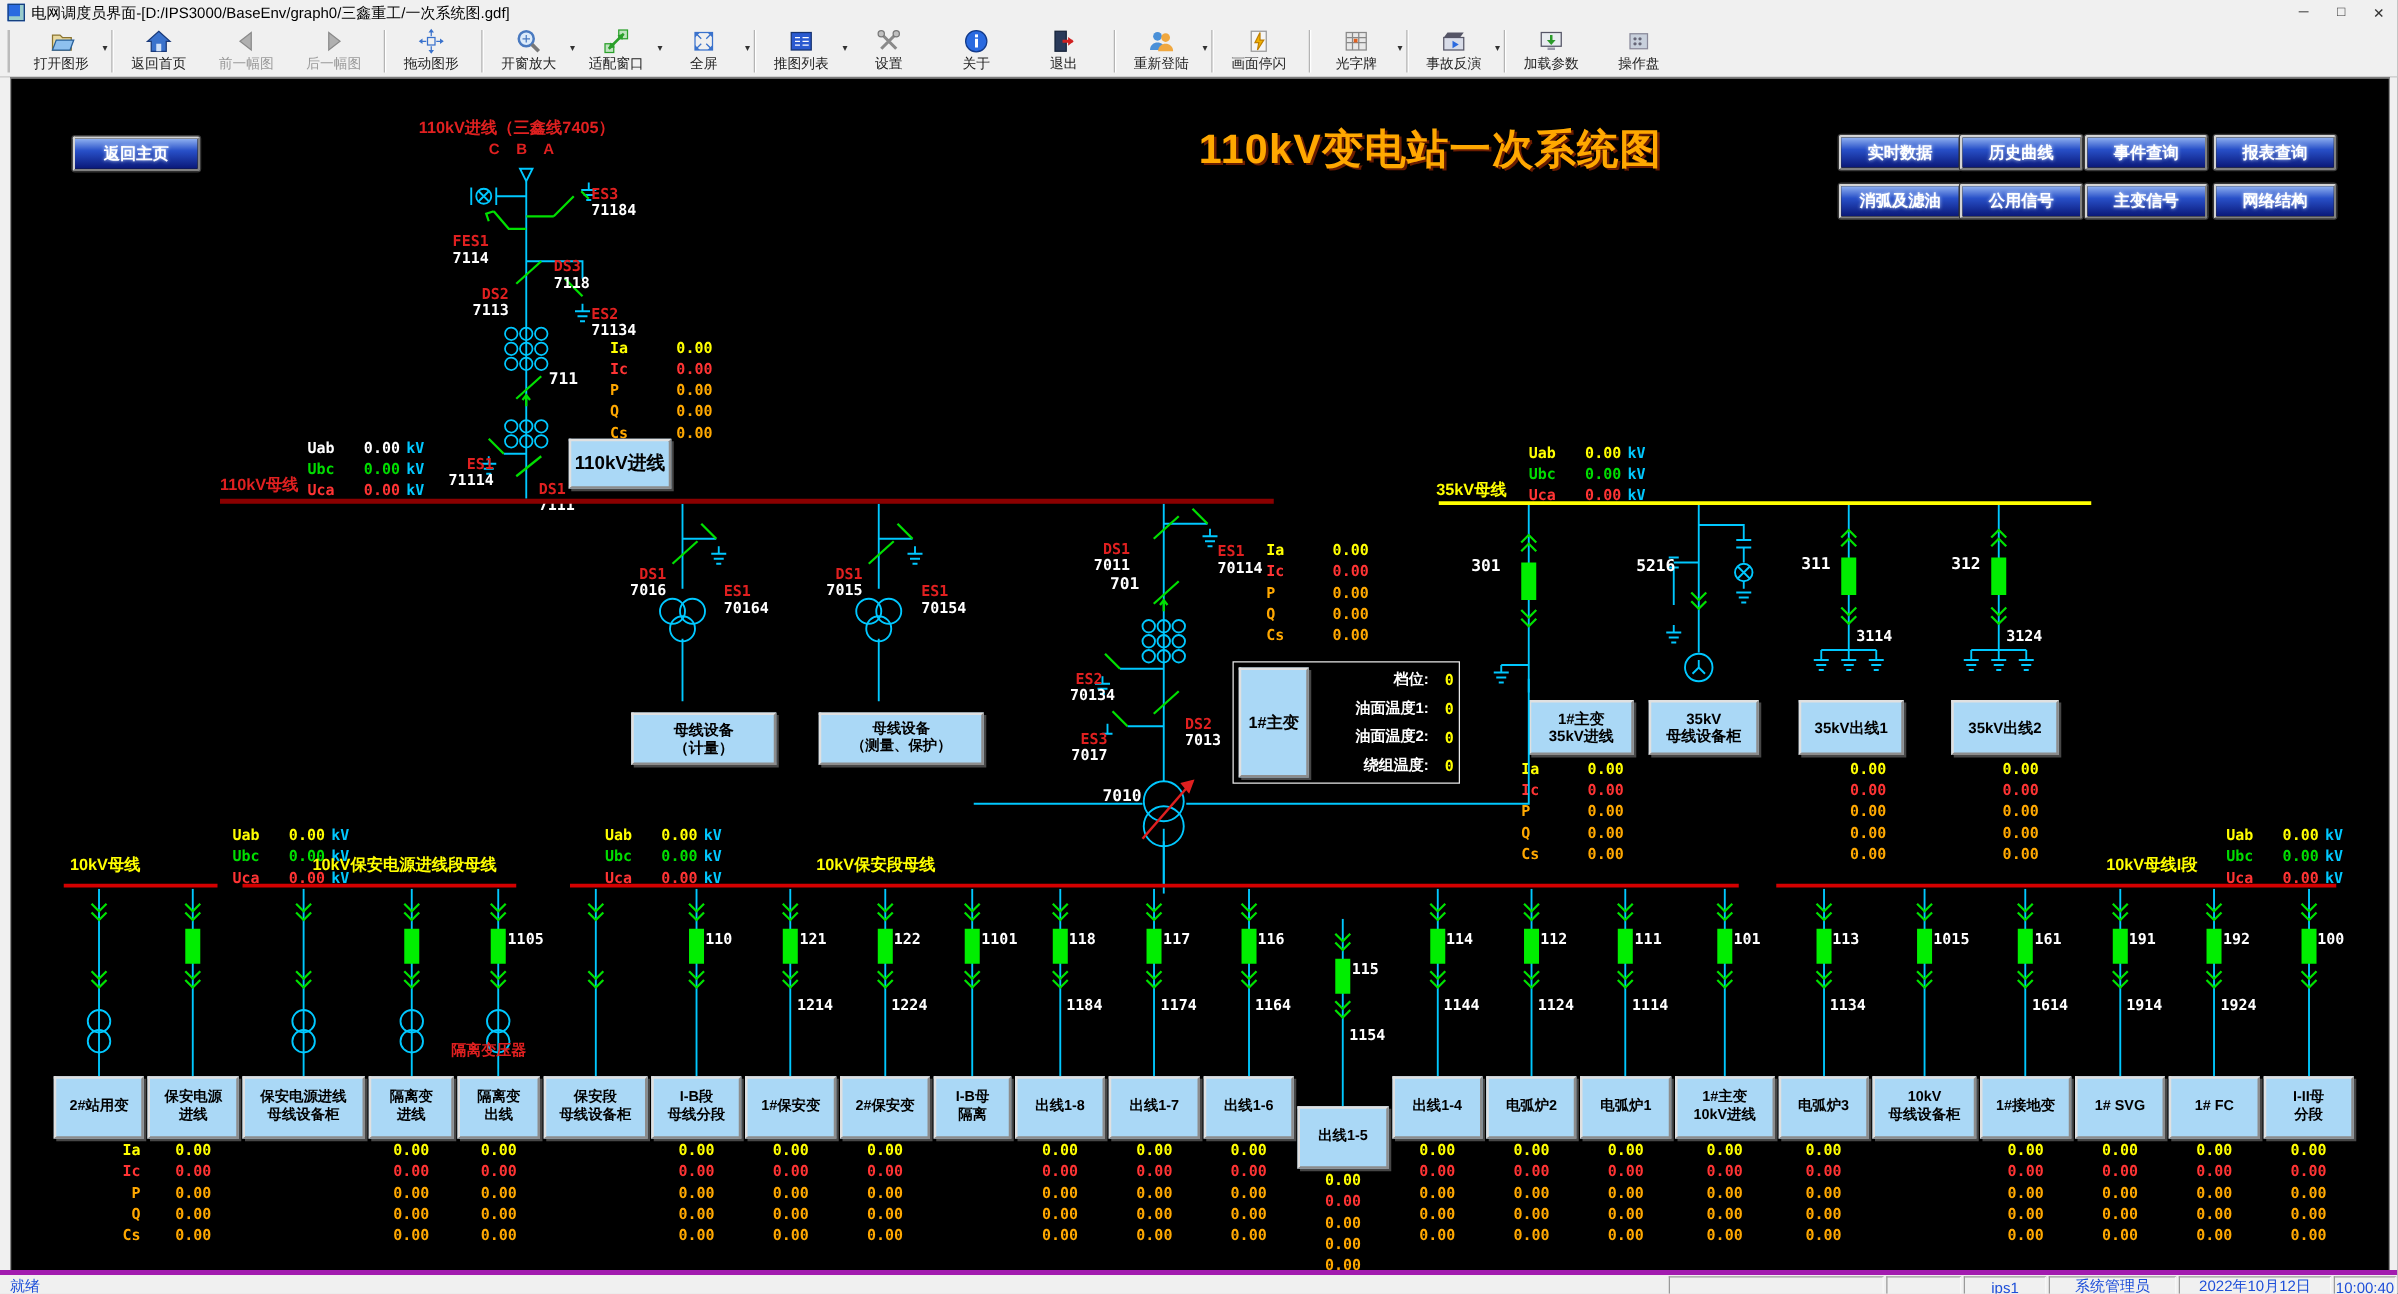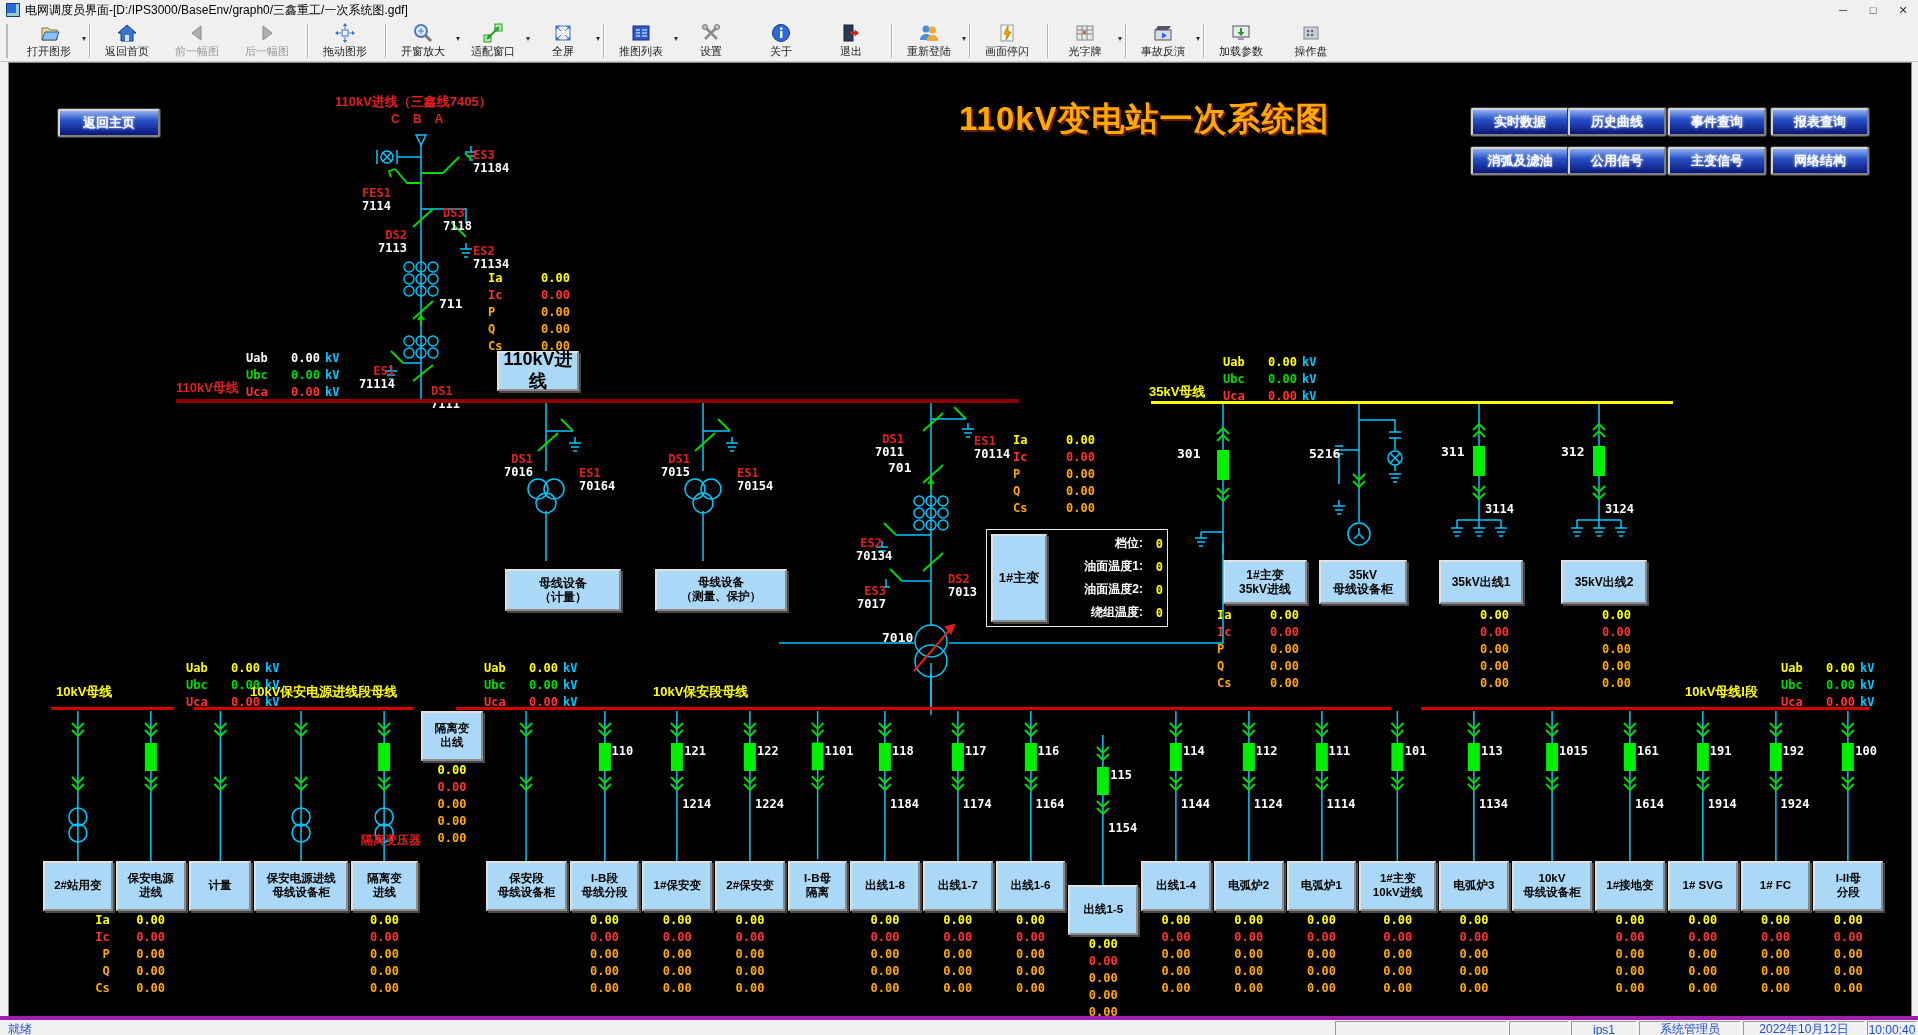--- a/index.html
+++ b/index.html
@@ -376,21 +376,21 @@
           <span class="vl" style="color: rgb(0, 221, 0);">Ubc</span>
           <span class="vv" style="color: rgb(0, 221, 0);">0.00</span>
           <span class="vu">kV</span>
         </div>
         <div class="vrow">
           <span class="vl" style="color: rgb(255, 52, 52);">Uca</span>
           <span class="vv" style="color: rgb(255, 52, 52);">0.00</span>
           <span class="vu">kV</span>
         </div>
       </div>
-    <div class="ebox abs" style="left:488px;top:288px;width:78px;height:36px;font-size:18px;">
+    <div class="ebox abs" style="left:446px;top:288px;width:78px;height:36px;font-size:15px;">
       <span>110kV进线</span>
       </div>
 
     <span class="lbl red" style="left:167px;top:318px;font-size:13px;">110kV母线</span>
     <div class="bus" style="left:167px;top:336px;width:843px;height:4px;background:#8a0000;"></div>
 
     <div class="abs" style="left:492px;top:340px;width:124px;">
       <svg width="124" height="160">
         <g fill="none" stroke="#00c8ff" stroke-width="1.5">
           <path d="M45 0 V68 M45 108 V158"></path>
@@ -825,41 +825,20 @@
               <span style="color: rgb(255, 168, 0);">0.00</span>
             </div>
             <div class="vrow">
               <span style="color: rgb(255, 168, 0);">0.00</span>
             </div>
             <div class="vrow">
               <span style="color: rgb(255, 168, 0);">0.00</span>
             </div>
           </div>
         </div>
-        <div class="col" style="flex: 0.9 1 0px;">
-          <div class="sym">
-            <svg width="100%" height="150" viewBox="0 0 60 150" preserveAspectRatio="xMidYMin meet">
-              <path d="M30 0 V150" fill="none" stroke="#00c8ff" stroke-width="1.5"></path>
-              <g fill="none" stroke="#00e000" stroke-width="1.8">
-                <path d="M24 12 L30 18 L36 12 M24 19 L30 25 L36 19"></path>
-                <path d="M24 66 L30 72 L36 66 M24 73 L30 79 L36 73"></path>
-              </g>
-            </svg>
-          </div>
-          <div class="ebox">
-            <span>计量</span>
-          </div>
-          <div class="vals">
-            <div class="vrow"></div>
-            <div class="vrow"></div>
-            <div class="vrow"></div>
-            <div class="vrow"></div>
-            <div class="vrow"></div>
-          </div>
-        </div>
         <div class="col" style="flex: 1.35 1 0px;">
           <div class="sym">
             <svg width="100%" height="150" viewBox="0 0 60 150" preserveAspectRatio="xMidYMin meet">
               <path d="M30 0 V150" fill="none" stroke="#00c8ff" stroke-width="1.5"></path>
               <g fill="none" stroke="#00e000" stroke-width="1.8">
                 <path d="M24 12 L30 18 L36 12 M24 19 L30 25 L36 19"></path>
                 <path d="M24 66 L30 72 L36 66 M24 73 L30 79 L36 73"></path>
               </g>
               <g fill="none" stroke="#00c8ff" stroke-width="1.5">
                 <circle cx="30" cy="106" r="9"></circle>
@@ -910,20 +889,35 @@
             </div>
             <div class="vrow">
               <span style="color: rgb(255, 168, 0);">0.00</span>
             </div>
             <div class="vrow">
               <span style="color: rgb(255, 168, 0);">0.00</span>
             </div>
           </div>
         </div>
         <div class="col" style="flex: 0.9 1 0px;">
+          <div class="sym">
+            <svg width="100%" height="150" viewBox="0 0 60 150" preserveAspectRatio="xMidYMin meet">
+              <path d="M30 0 V150" fill="none" stroke="#00c8ff" stroke-width="1.5"></path>
+              <g fill="none" stroke="#00e000" stroke-width="1.8">
+                <path d="M24 12 L30 18 L36 12 M24 19 L30 25 L36 19"></path>
+                <path d="M24 66 L30 72 L36 66 M24 73 L30 79 L36 73"></path>
+              </g>
+              <rect x="24" y="32" width="12" height="28" fill="#00ee00"></rect>
+              <g fill="none" stroke="#00c8ff" stroke-width="1.5">
+                <circle cx="30" cy="106" r="9"></circle>
+                <circle cx="30" cy="122" r="9"></circle>
+              </g>
+            </svg>
+            <span class="fnum">1105</span>
+          </div>
           <div class="ebox">
             <span>隔离变</span>
             <span>出线</span>
           </div>
           <div class="vals">
             <div class="vrow">
               <span style="color: rgb(255, 255, 0);">0.00</span>
             </div>
             <div class="vrow">
               <span style="color: rgb(255, 52, 52);">0.00</span>

